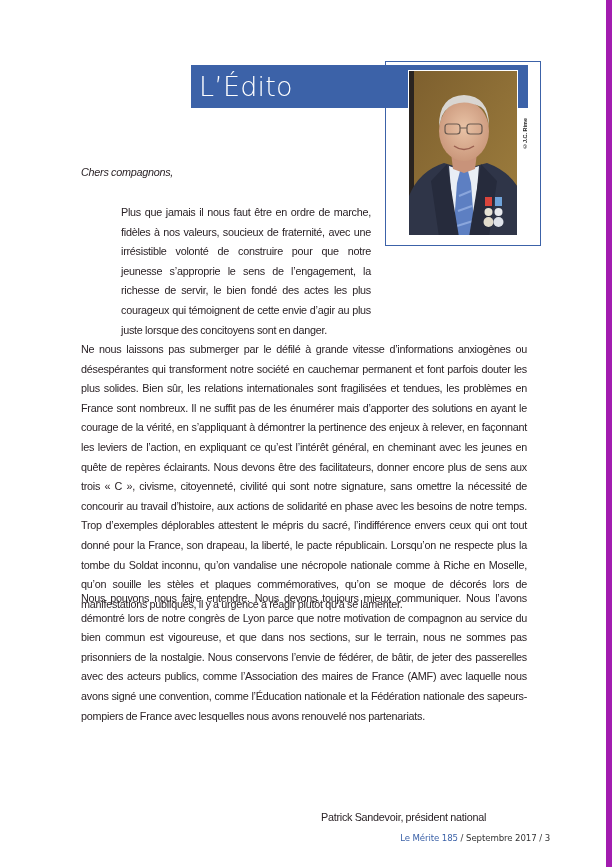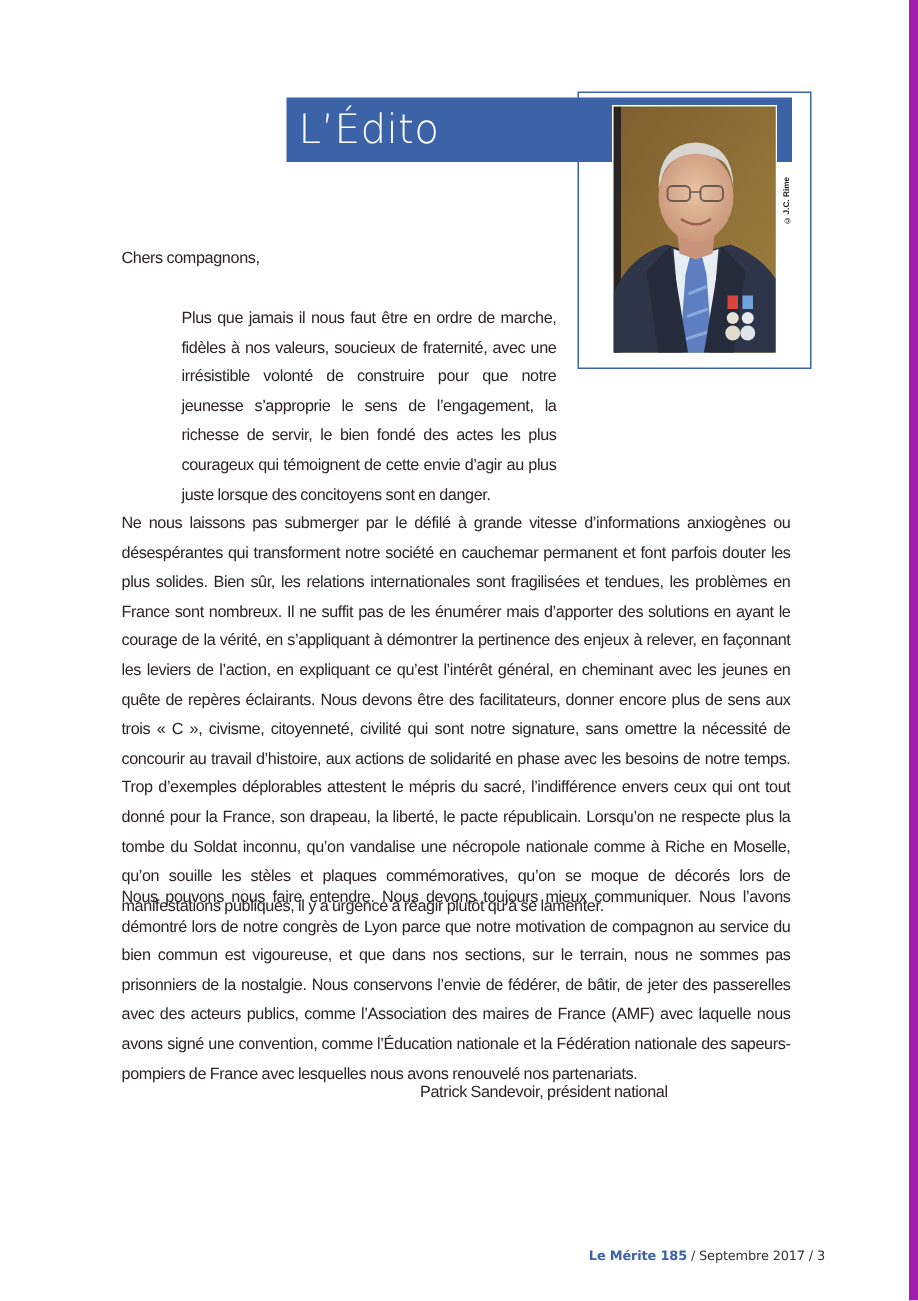--- a/index.html
+++ b/index.html
@@ -27,31 +27,31 @@
     }
     .credit {
       position: absolute; left: 522px; top: 103px; width: 10px; height: 60px;
       font-size: 5.5px; color: #222; writing-mode: vertical-rl; transform: rotate(180deg);
       white-space: nowrap; font-weight: bold; text-align: center;
     }
     .text {
       position: absolute; font-size: 10.8px; line-height: 19.6px; color: #2b2327;
       text-align: justify; letter-spacing: -0.25px; word-spacing: -0.3px;
     }
-    .greeting { left: 81px; top: 163px; width: 260px; text-align: left; }
+    .greeting { left: 81px; top: 163px; width: 260px; text-align: left; font-style: italic; }
     .p1 { left: 81px; top: 203px; width: 250px; margin-left: 40px; }
     .p2 { left: 81px; top: 340px; width: 446px; }
     .p3 { left: 81px; top: 589px; width: 446px; }
     .p4 { left: 81px; top: 716px; width: 446px; }
-    .signature { left: 280px; top: 719px; width: 247px; text-align: left; }
+    .signature { left: 280px; top: 808px; width: 247px; text-align: center; }
     .footer {
       position: absolute; right: 56px; top: 833px; font-family: "DejaVu Sans", sans-serif;
       font-size: 8.6px; letter-spacing: -0.1px; white-space: nowrap;
     }
-    .footer .mag { color: #3c62a8; font-weight: bold; }
+    .footer .mag { color: #3c62a8; }
     .footer .sep, .footer .date, .footer .pg { color: #333; }
   </style>
 </head>
 <body>
 
 <div class="page">
 
   <div class="frame"></div>
 
   <div class="title-bar"></div>

